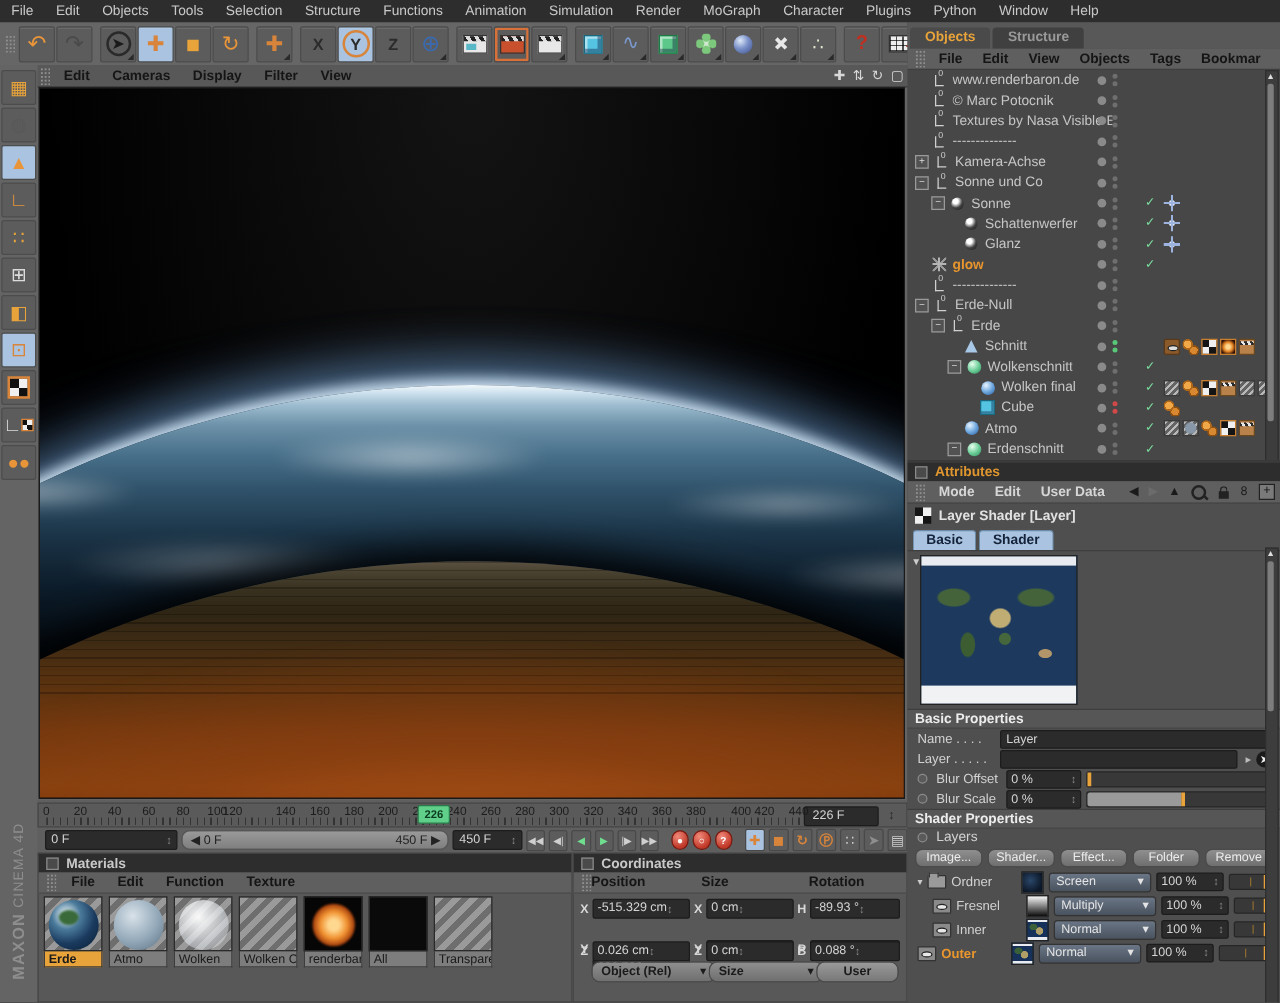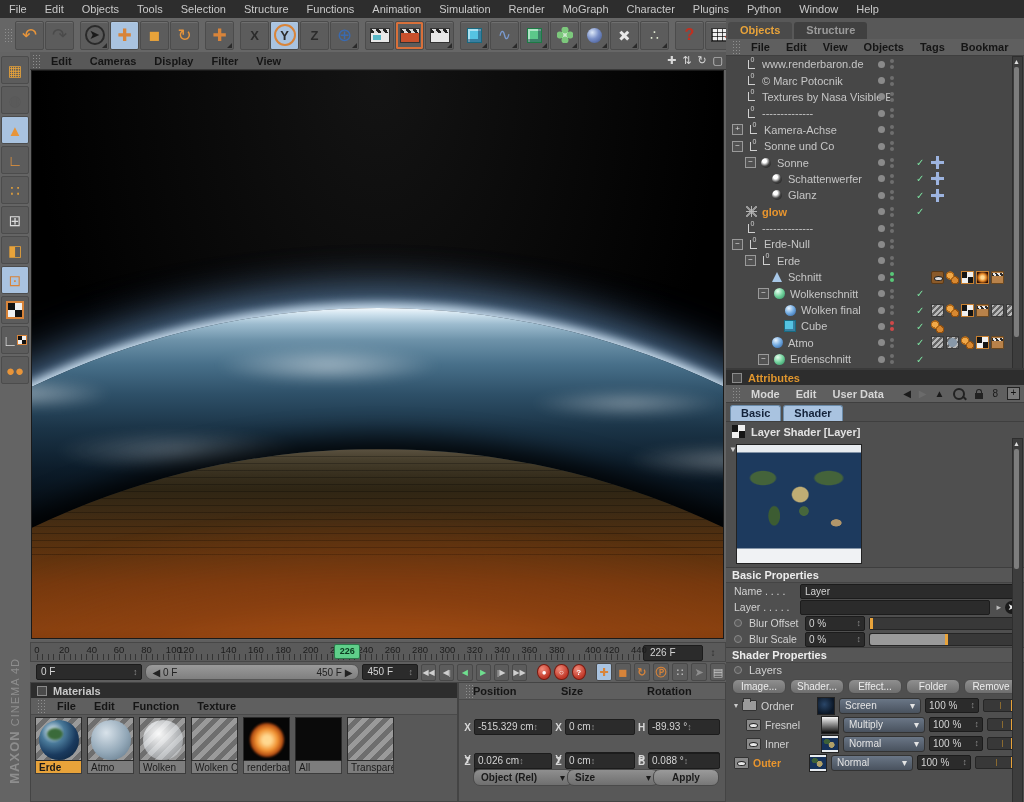--- a/index.html
+++ b/index.html
@@ -542,20 +542,24 @@
           <div class="mlabel">All</div>
         </div>
         <div class="mat">
           <div class="mthumb"></div>
           <div class="mlabel">Transparen</div>
         </div>
       </div>
   </div>
 
   <div id="coords" class="abs">
+    <div class="panel-title">
+      <span class="ptsq"></span>
+      <span>Coordinates</span>
+    </div>
     <div class="pmenu" id="coordhead" style="position: relative;">
         <span class="grip"></span>
         <span class="chead" style="position: absolute; left: 14px;">Position</span>
         <span class="chead" style="position: absolute; left: 102px;">Size</span>
         <span class="chead" style="position: absolute; left: 188px;">Rotation</span>
       </div>
     <div id="coordrows">
         <div class="crow" style="left: 4px; top: 36px; position: absolute;">
           <span class="clabel">X</span>
           <span class="cfield" style="width: 70px;">
@@ -609,21 +613,21 @@
         </div>
       </div>
     <div class="dropdown abs" style="left:14px;top:86px;width:84px;">
       <span>Object (Rel)</span>
         <span>▾</span>
     </div>
     <div class="dropdown abs" style="left:108px;top:86px;width:76px;">
       <span>Size</span>
         <span>▾</span>
     </div>
-    <div class="applybtn abs" style="left:194px;top:86px;width:64px;">Apply</div>
+    <div class="applybtn abs" style="left:194px;top:86px;width:64px;">User</div>
   </div>
 
   <div id="branding" class="abs">
     <span class="vtxt"><span class="b1">MAXON</span> <span class="b2">CINEMA 4D</span></span>
   </div>
 
   <div id="rightcol" class="abs">
     <div id="otabs">
         <span class="otab active">Objects</span>
         <span class="otab">Structure</span>
@@ -967,28 +971,28 @@
           <span class="mitem">User Data</span>
           <span class="spacer"></span>
           <span class="navic ">◀</span>
           <span class="navic dim">▶</span>
           <span class="navic ">▲</span>
           <span class="lens"></span>
           <span class="lockic"></span>
           <span class="navic">8</span>
           <span class="plusic">+</span>
         </div>
+      <div id="objrow">
+        <span class="checker16"></span>
+        <span>Layer Shader [Layer]</span>
+      </div>
       <div id="atabs">
           <span class="atab">Basic</span>
           <span class="atab">Shader</span>
         </div>
-      <div id="objrow">
-        <span class="checker16"></span>
-        <span>Layer Shader [Layer]</span>
-      </div>
       <div id="apreview">
         <span class="expander">▼</span>
         <div id="mappreview"></div>
       </div>
       <div class="sechead">Basic Properties</div>
       <div class="frow">
         <span class="flabel">Name . . . .</span>
         <span class="finput">Layer</span>
       </div>
       <div class="frow">

